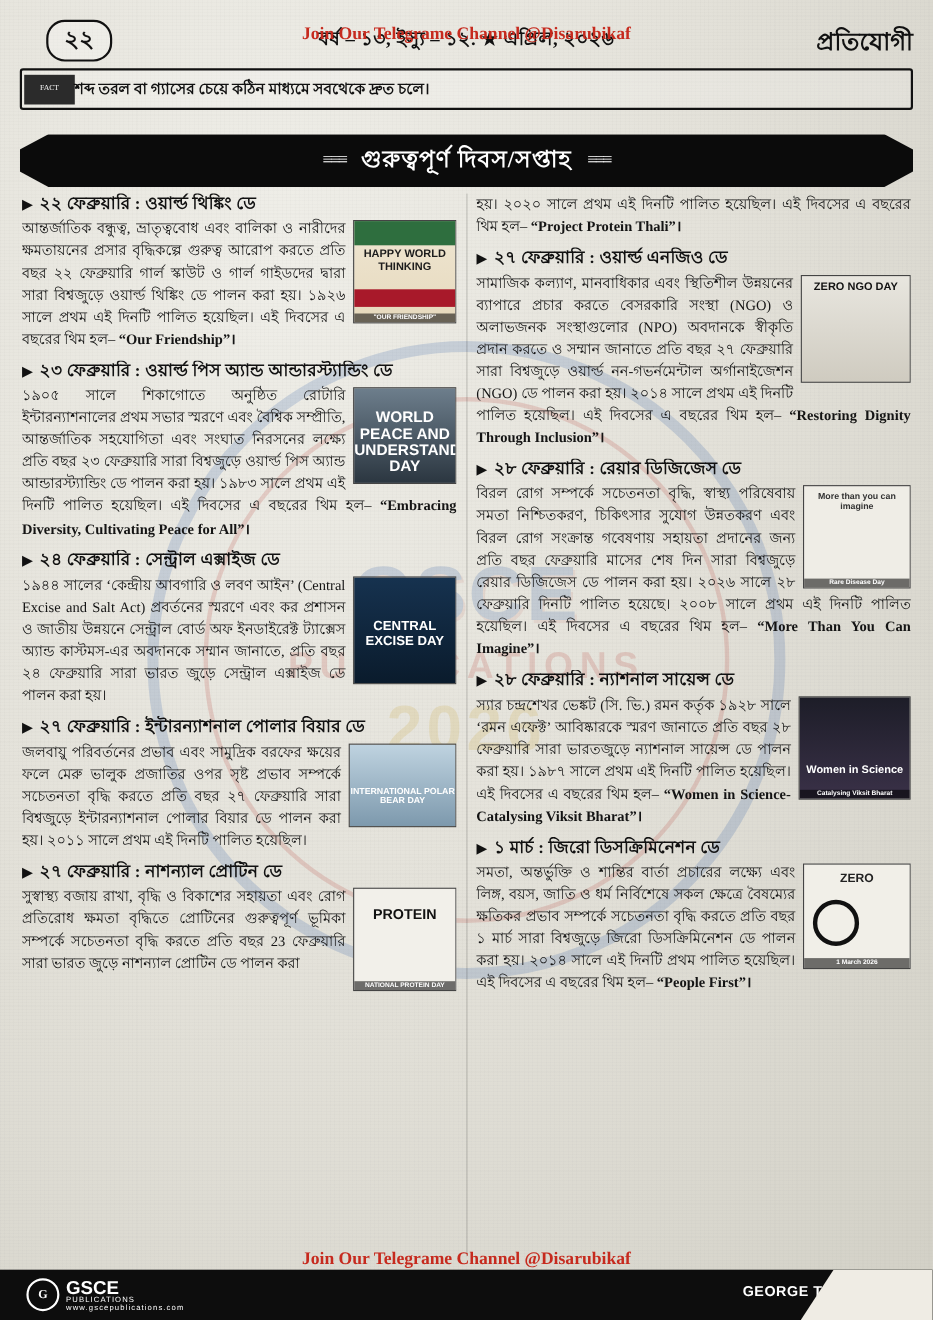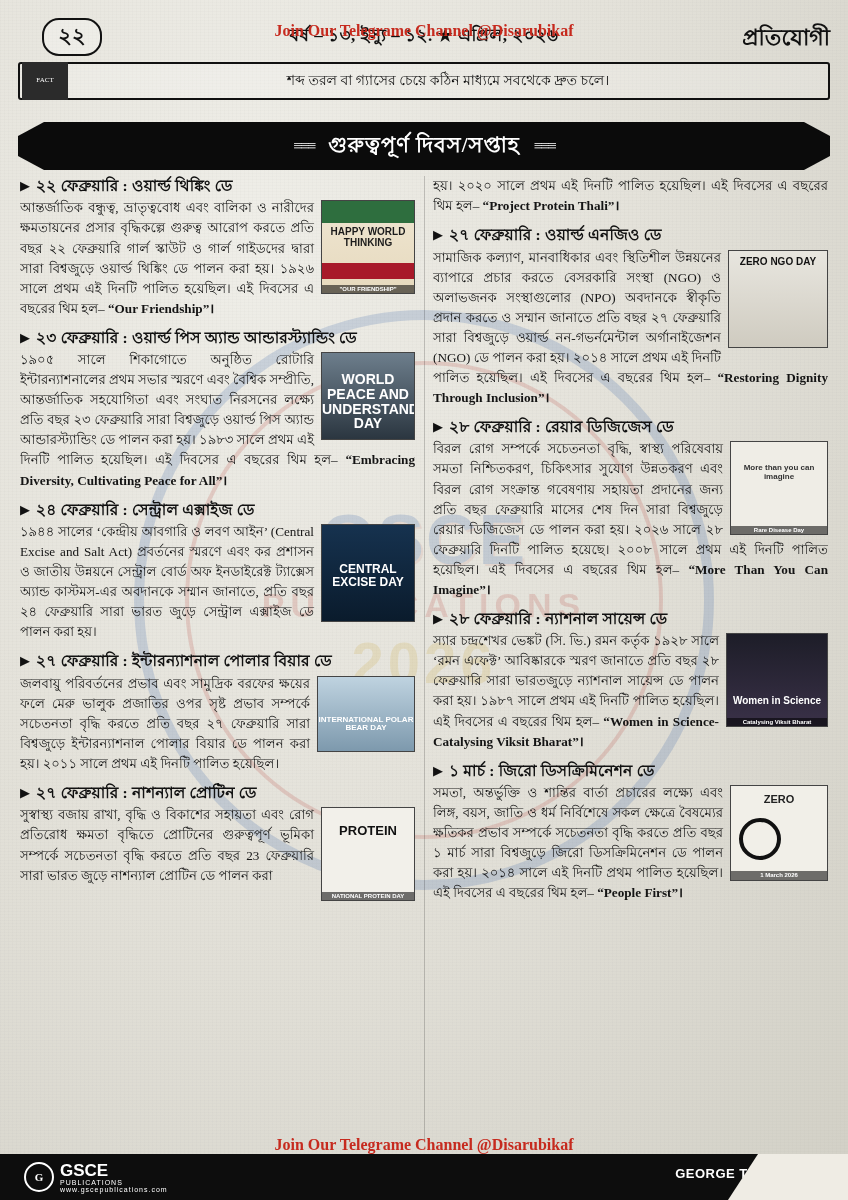--- a/index.html
+++ b/index.html
@@ -81,27 +81,27 @@
     white-space:nowrap;
   }
   
   .strip{
     position:absolute;top:62px;left:18px;right:18px;height:34px;
     border:2px solid #111;border-radius:3px;
     background:rgba(255,255,255,.18);
     display:flex;align-items:center;
   }
   .strip .badge{
-    width:46px;height:38px;margin-left:2px;
+    width:46px;height:27px;margin-left:2px;
     background:#2b2b2b;color:#fff;font-size:7px;
     display:flex;align-items:center;justify-content:center;text-align:center;
     line-height:1.1;
   }
   .strip .txt{
-    flex:1;text-align:center;font-size:14px;font-weight:normal;color:#111;
+    flex:1;text-align:left;font-size:14px;font-weight:bold;color:#111;
   }
   
   .banner{
     position:absolute;top:122px;left:18px;right:18px;height:48px;
     background:#0b0b0b;
     clip-path:polygon(0 14px, 26px 0, calc(100% - 26px) 0, 100% 14px, 100% 34px, calc(100% - 26px) 48px, 26px 48px, 0 34px);
     display:flex;align-items:center;justify-content:center;
   }
   .banner .btxt{
     color:#fff;font-size:21px;font-weight:bold;letter-spacing:1px;
@@ -161,21 +161,21 @@
   .th-peace .tt{bottom:8px;color:#fff;font-size:14px;}
   .th-excise{background:linear-gradient(#16324f,#0a1b2c);}
   .th-excise .tt{top:38px;color:#fff;font-size:12px;}
   .th-polar{background:linear-gradient(#bfd3e0,#7d99ad);}
   .th-polar .tt{bottom:18px;color:#fff;font-size:8px;}
   .th-protein{background:#f2f0ea;}
   .th-protein .tt{top:16px;color:#111;font-size:13px;}
   .th-ngo{background:linear-gradient(#e8e6df,#cfcbc0);}
   .th-ngo .tt{top:6px;color:#111;font-size:10px;}
   .th-rare{background:#efede6;}
-  .th-rare .tt{top:22px;color:#333;font-size:8px;}
+  .th-rare .tt{top:6px;color:#333;font-size:8px;}
   .th-science{background:linear-gradient(#1d1d28,#3a3148);}
   .th-science .tt{bottom:20px;color:#fff;font-size:10px;}
   .th-zero{background:#f1efe8;}
   .th-zero .tt{top:8px;color:#222;font-size:11px;}
   .thumb .circle{
     position:absolute;border-radius:50%;
   }
   
   .tg-bottom{
     position:absolute;left:50%;transform:translateX(-50%);bottom:46px;

